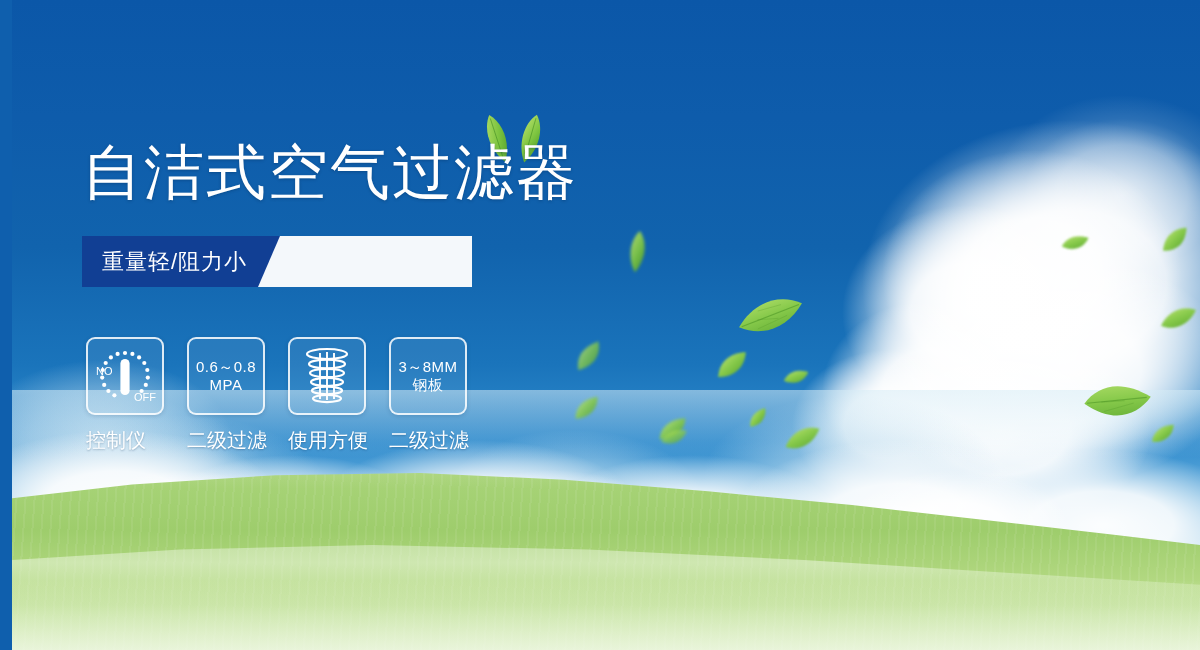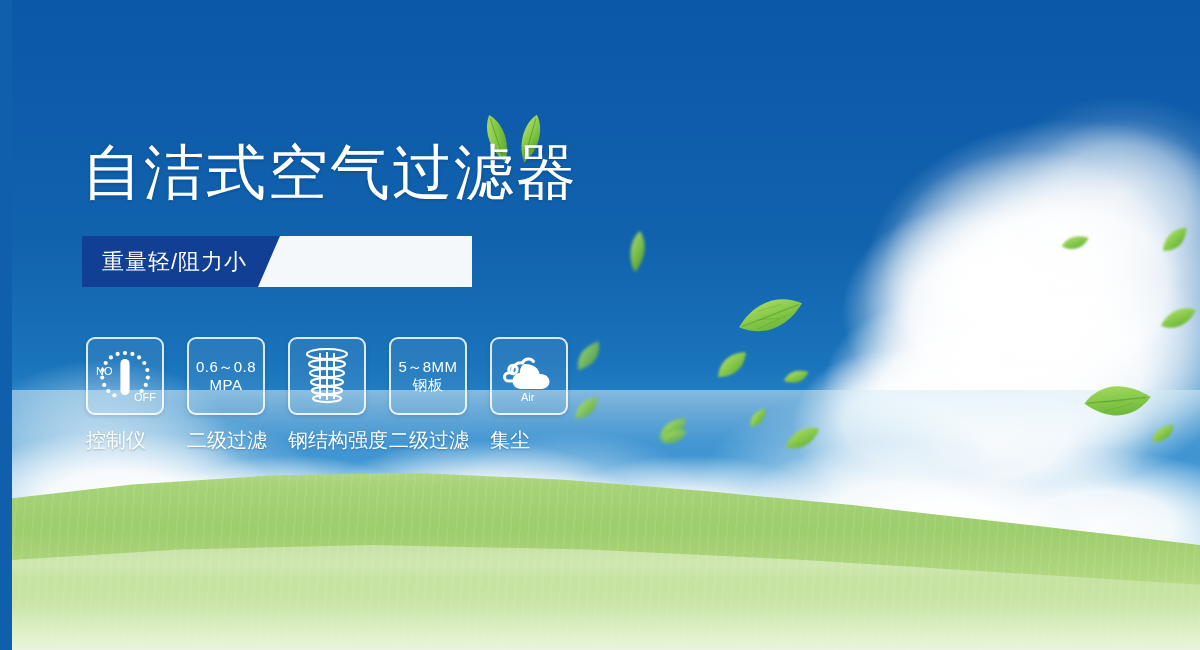--- a/index.html
+++ b/index.html
@@ -369,43 +369,29 @@
               <ellipse cx="28" cy="43.5" rx="15" ry="3.8"></ellipse>
               <ellipse cx="28" cy="51.5" rx="14" ry="3.6"></ellipse>
             </g>
             <g stroke="#ffffff" stroke-width="2" opacity=".95">
               <line x1="21" y1="6" x2="21" y2="52"></line>
               <line x1="28" y1="5" x2="28" y2="53"></line>
               <line x1="35" y1="6" x2="35" y2="52"></line>
             </g>
           </svg>
         </div>
-        <div class="feature-label">钢结构强度</div>
+        <div class="feature-label">使用方便</div>
       </div>
 
       <div class="feature">
         <div class="feature-box">
           <div class="feature-text">
-            <span class="l1">5～8MM</span>
+            <span class="l1">3～8MM</span>
             <span class="l2">钢板</span>
           </div>
         </div>
         <div class="feature-label">二级过滤</div>
       </div>
 
-      <div class="feature">
-        <div class="feature-box">
-          <svg width="60" height="60" viewBox="0 0 60 60">
-            <g fill="none" stroke="#ffffff" stroke-width="3" stroke-linejoin="round" stroke-linecap="round">
-              <path d="M13 26 C13 20 18 16 23.5 17 C25.5 12.5 31.5 11.5 34.5 15.5"></path>
-              <path d="M9.5 27 C7 27 5.5 29 5.5 31 C5.5 33.4 7.3 35 9.6 35 L19 35"></path>
-              <circle cx="14" cy="23.5" r="4.2"></circle>
-            </g>
-            <path d="M26 18 C35.5 18 40 23.5 40.6 28 C46.5 27.6 50.5 31.4 50.5 35.6 C50.5 39.8 47 43 42.6 43 L22 43 C17.3 43 13.5 39.4 13.5 35 C13.5 30.8 16.7 27.4 20.8 27.1 C21 21.9 23 18 26 18 Z" fill="#ffffff"></path>
-            <text x="22" y="55" font-size="11" font-family="'Liberation Sans',sans-serif" fill="#ffffff">Air</text>
-          </svg>
-        </div>
-        <div class="feature-label">集尘</div>
-      </div>
 
     </div>
   </div>
 </div>
 
 </body></html>

